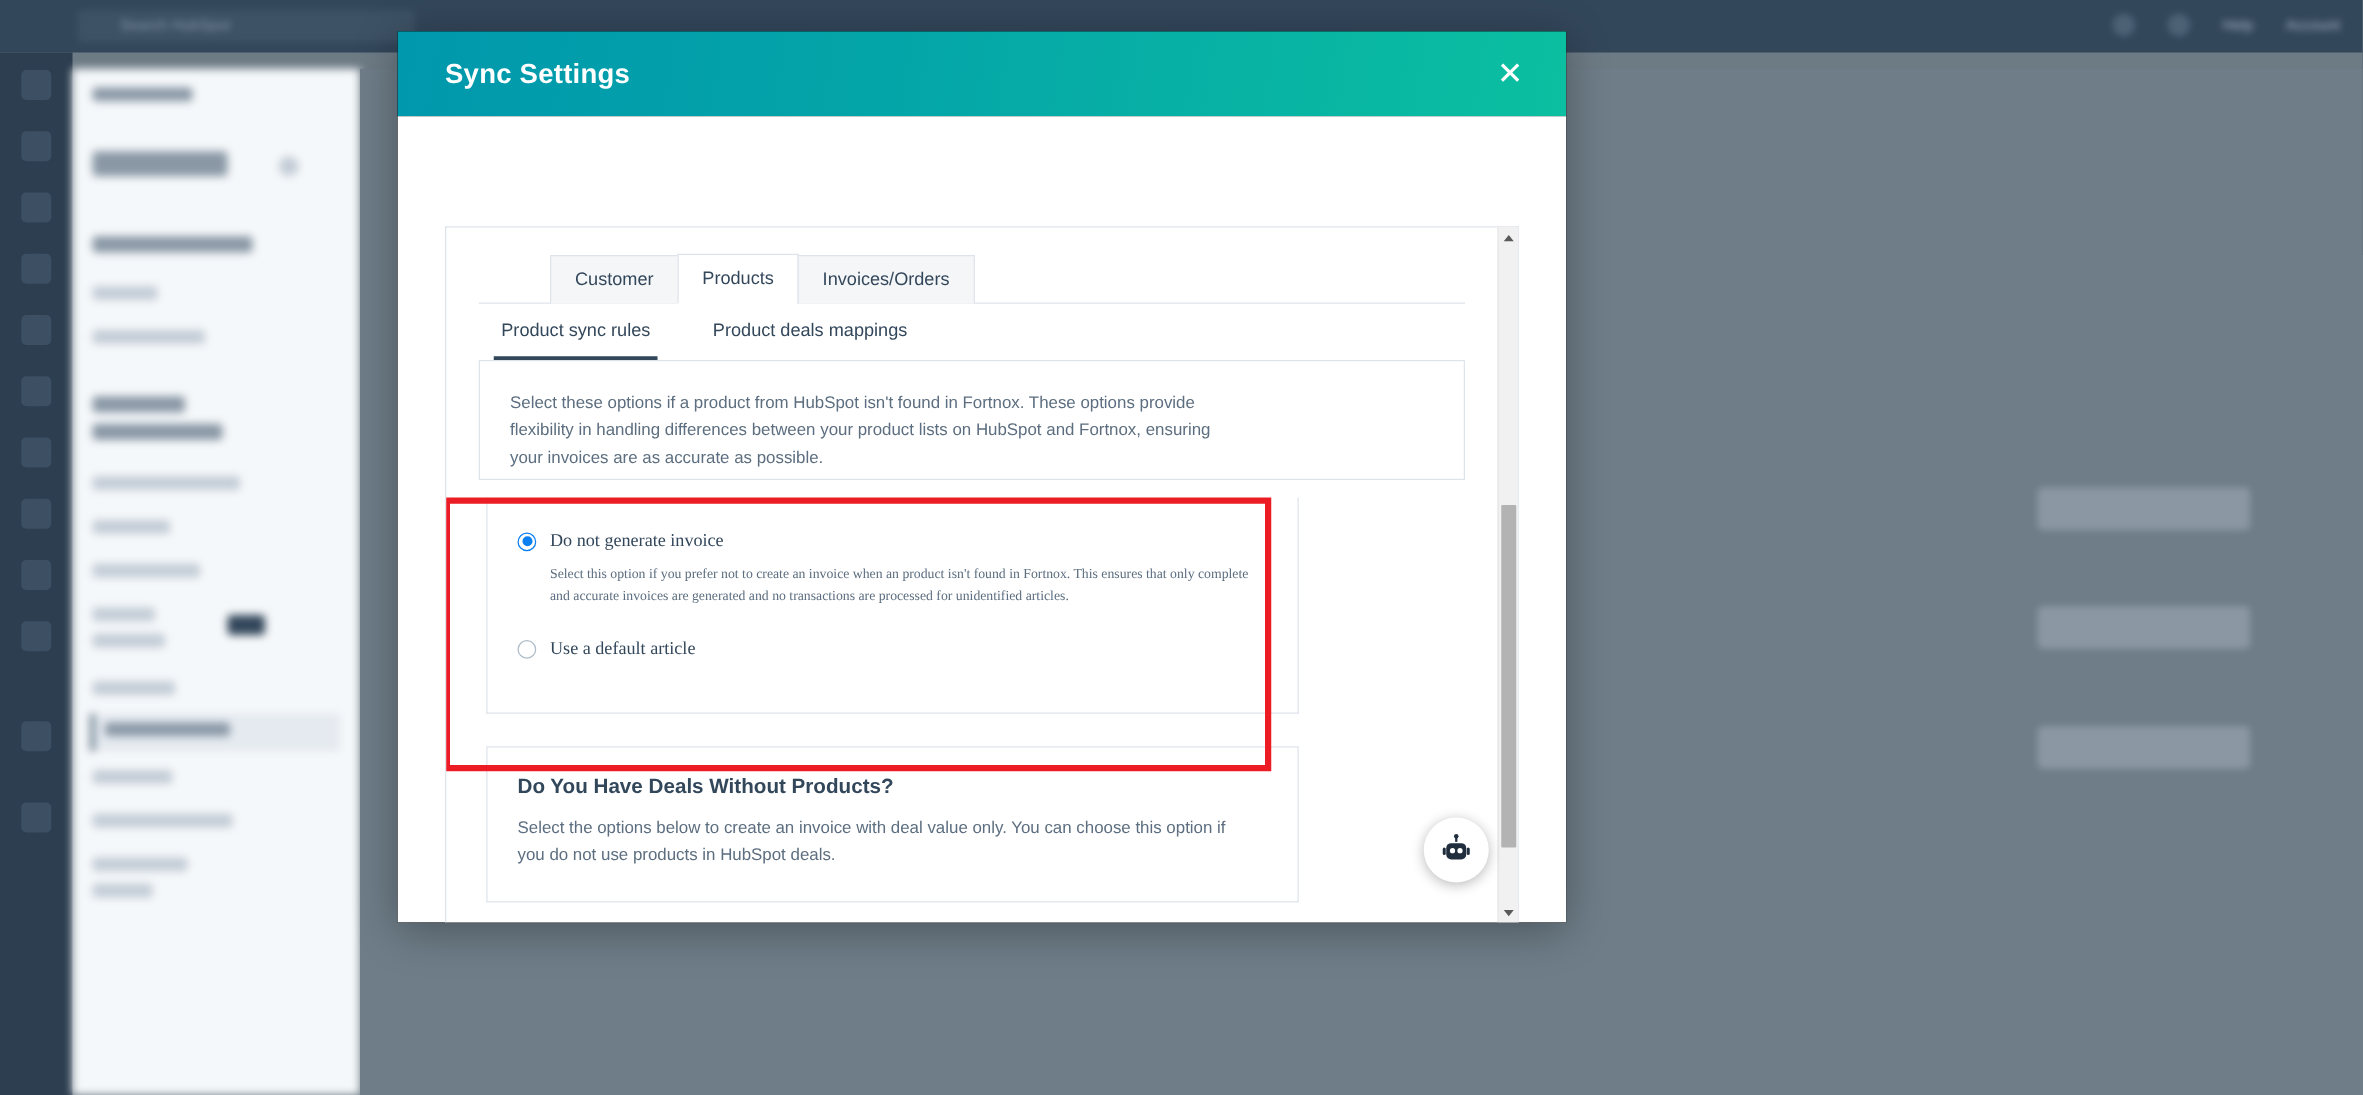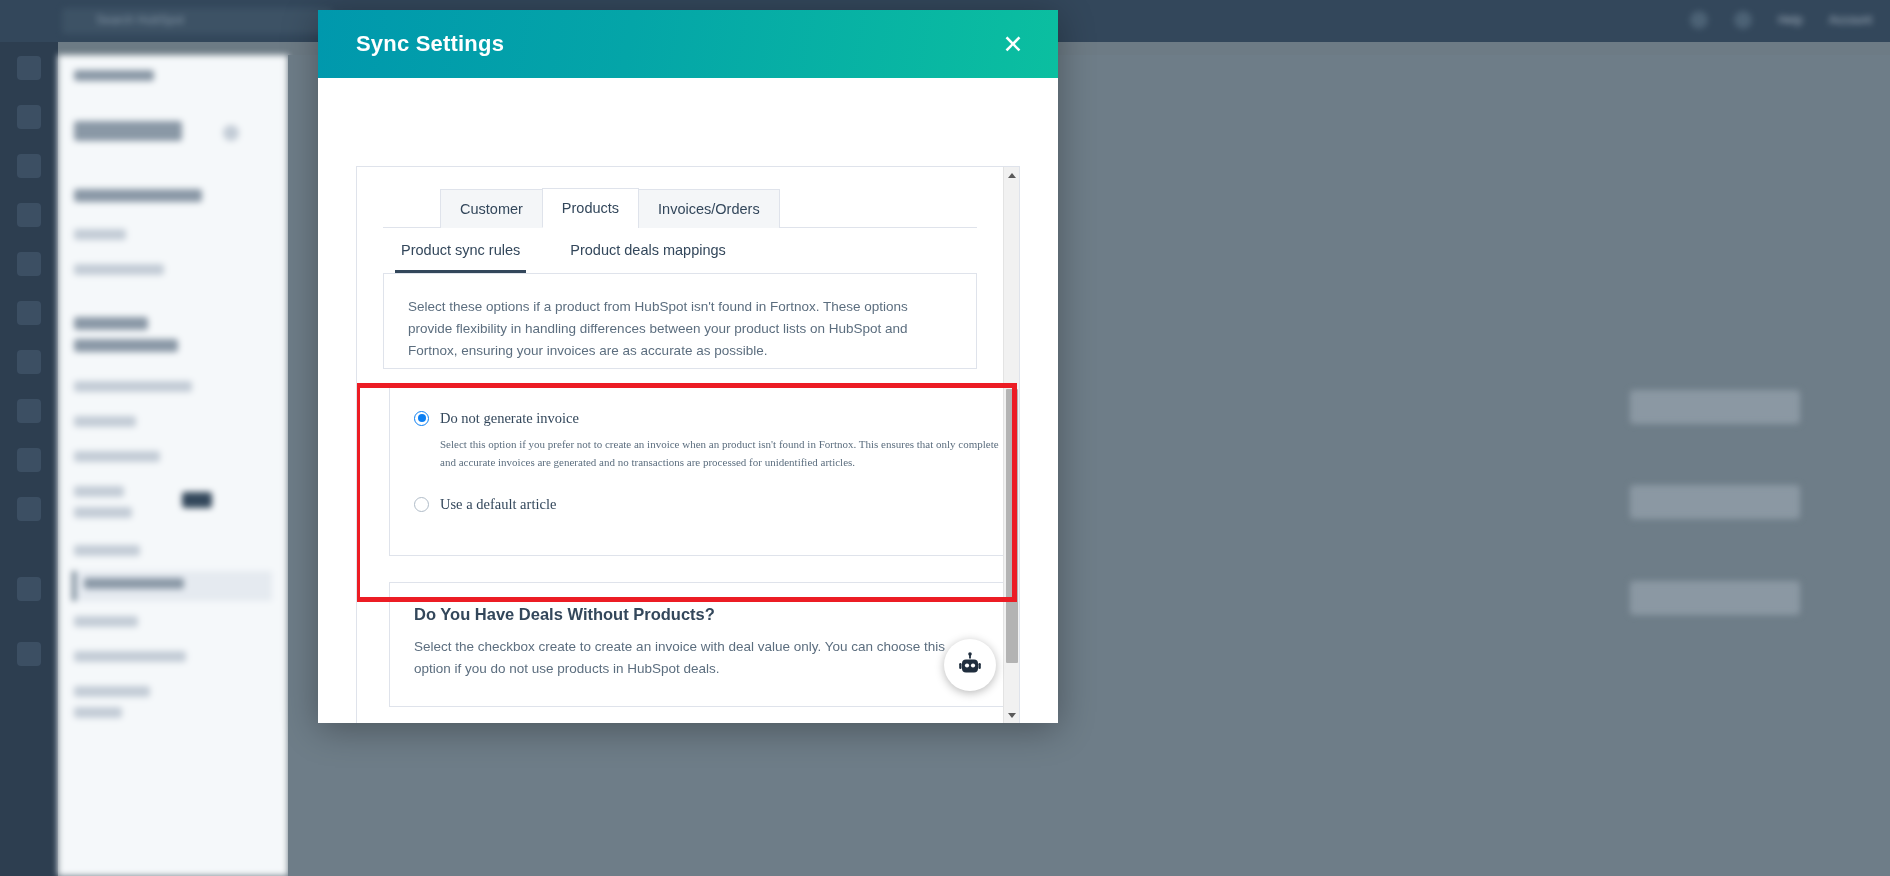--- a/index.html
+++ b/index.html
@@ -53,22 +53,22 @@
   }
 
   .bg-main { position: absolute; left: 288px; top: 55px; right: 0; bottom: 0; background: #6e7d88; }
   .bg-card {
     position: absolute; right: 90px; width: 170px; height: 34px;
     background: #8b98a3; border-radius: 4px; filter: blur(3px);
   }
 
   
   .modal {
-    position: absolute; left: 318px; top: 10px;
-    width: 740px; height: 713px;
+    position: absolute; left: 318px; top: 25px;
+    width: 935px; height: 713px;
     background: #000000;
     box-shadow: 0 6px 34px rgba(0,0,0,.32);
     display: flex; flex-direction: column;
     overflow: hidden;
   }
   .modal-header {
     height: 68px; flex: 0 0 68px;
     background: linear-gradient(100deg, #0098ad 0%, #04a5a8 42%, #0bbfa0 100%);
     display: flex; align-items: center; justify-content: space-between;
     padding: 0 30px 0 38px;
@@ -293,21 +293,21 @@
             </div>
 
             <div class="radio-gap"></div>
 
 
           </div>
         </div>
 
         <div class="deals-card">
           <div class="deals-title">Do You Have Deals Without Products?</div>
-          <div class="deals-desc">Select the checkbox create to create an invoice with deal value only. You can choose this option if you do not use products in HubSpot deals.</div>
+          <div class="deals-desc">Select the options below to create an invoice with deal value only. You can choose this option if you do not use products in HubSpot deals.</div>
 
         </div>
 
       </div>
 
       <div class="scrollbar">
         <div class="sb-arrow up">
           <span class="sb-tri up"></span>
         </div>
         <div class="sb-thumb"></div>

